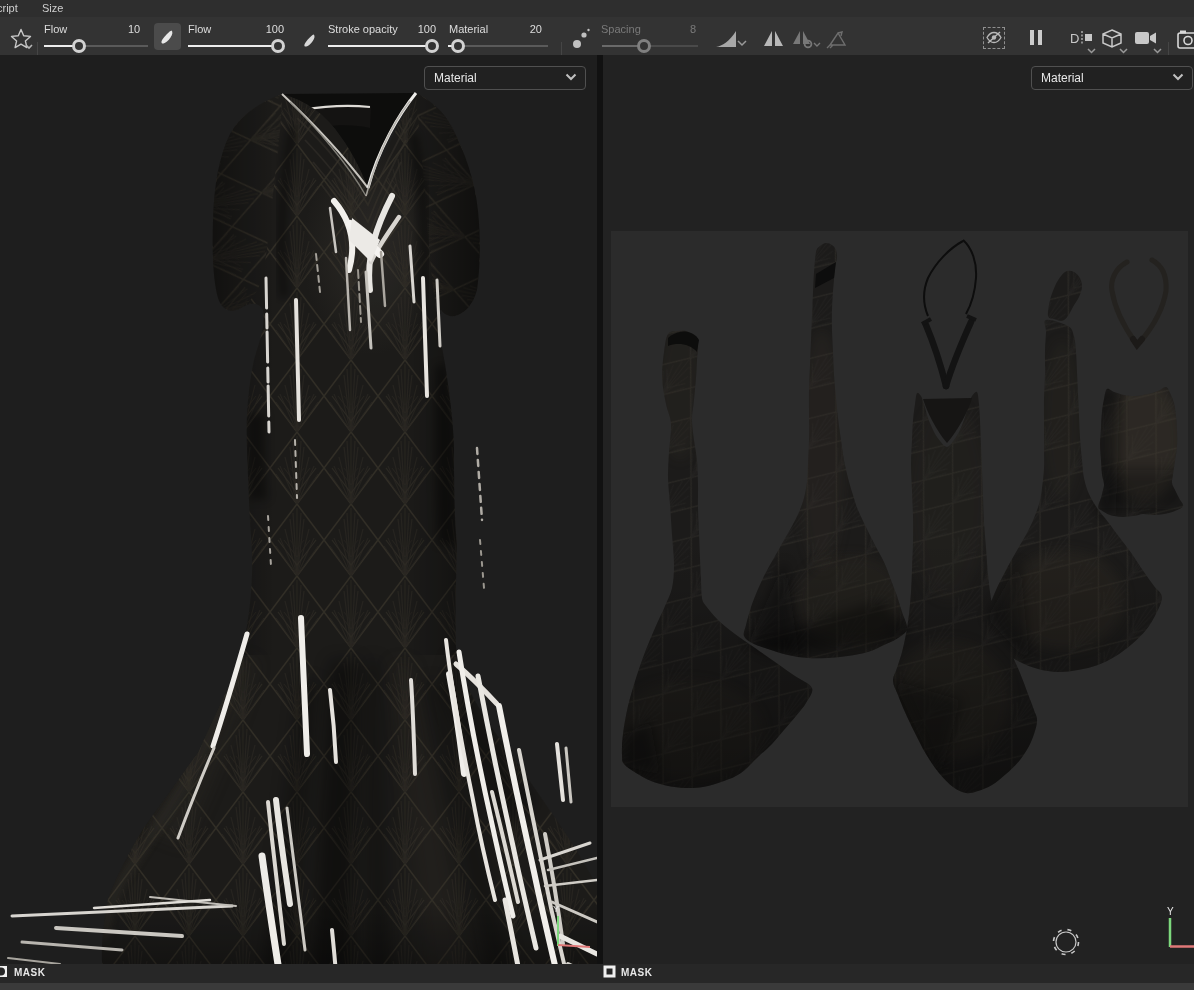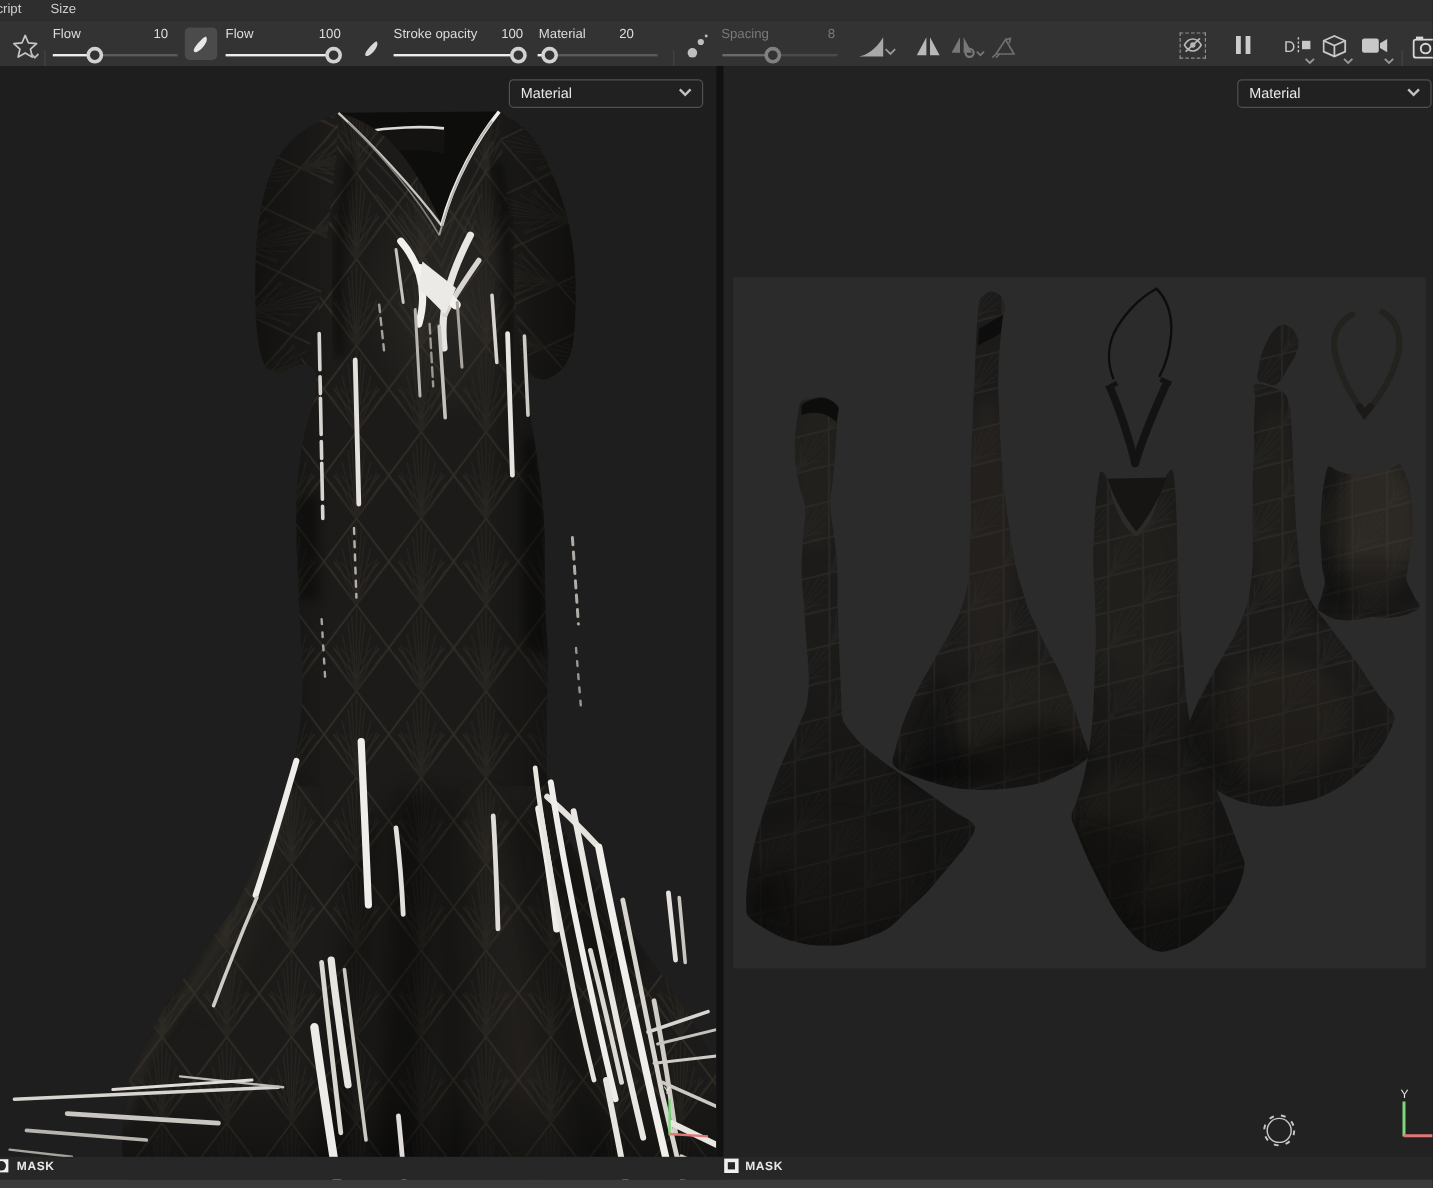--- a/index.html
+++ b/index.html
@@ -60,21 +60,21 @@
       <path d="M11.5,1.5 C13,3 12.5,5.5 10.5,8.5 C8.5,11.5 5.5,14 3.5,14.5 C2,14.8 1.2,14 1.5,12.5 C2,10.5 4.5,7.5 7,5 C9,3 10.5,1.8 11.5,1.5 Z" fill="#d8d8d8"></path>
     </svg>
   <div class="tlabel" style="left:328px">Stroke opacity</div>
     <div class="tlabel" style="left:410px;width:26px;text-align:right">100</div>
   <div class="track" style="left:328px;width:109px">
       <div class="trackL" style="width:104px"></div>
       <div class="trackR" style="left:104px;width:5px"></div>
     </div>
   <div class="handle" style="left:425px"></div>
   <div class="tlabel" style="left:449px">Material</div>
-    <div class="tlabel" style="left:516px;width:26px;">20</div>
+    <div class="tlabel" style="left:516px;width:26px;text-align:right">20</div>
   <div class="track" style="left:448px;width:100px">
       <div class="trackL" style="width:10px"></div>
       <div class="trackR" style="left:10px;width:90px"></div>
     </div>
   <div class="handle" style="left:451px"></div>
   <div class="vsep" style="left:561px"></div>
   <svg style="position:absolute;left:571px;top:10px" width="20" height="26" viewBox="0 0 20 26">
     <circle cx="6" cy="17" r="4" fill="#c0c0c0"></circle>
       <circle cx="13" cy="8" r="2.6" fill="#c0c0c0"></circle>
       <circle cx="17.5" cy="3" r="1.2" fill="#c0c0c0"></circle>

